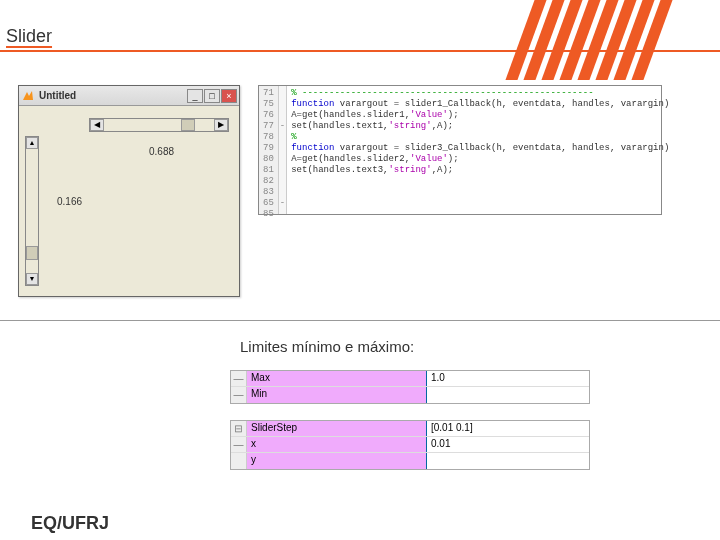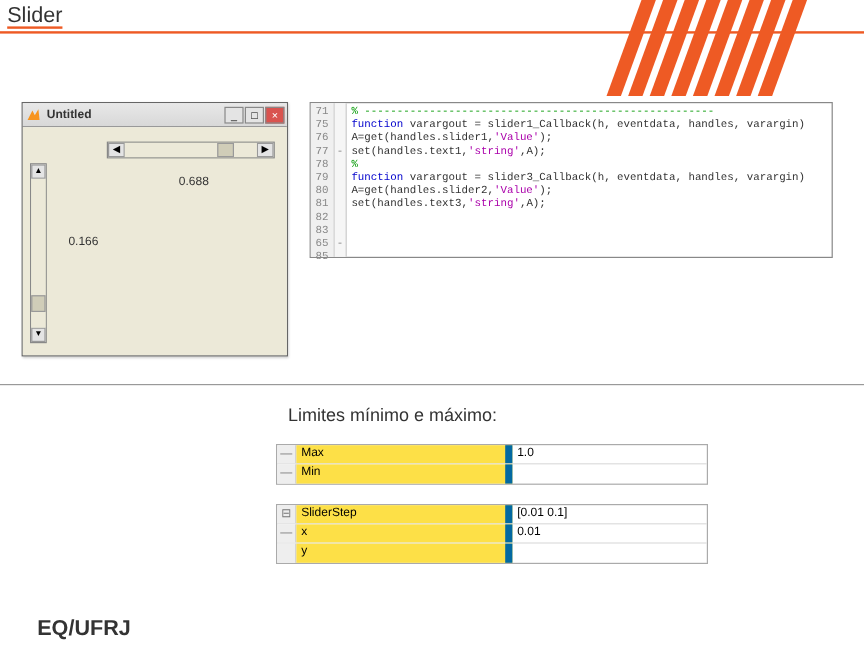--- a/index.html
+++ b/index.html
@@ -8,20 +8,21 @@
     height: 540px;
     background: #fff;
     font-family: Arial, sans-serif;
     position: relative;
     overflow: hidden;
   }
   .header {
     position: relative;
     height: 28px;
     border-bottom: 2px solid #ee5a24;
+    margin-top: 24px;
   }
   .header-title {
     position: absolute;
     left: 6px;
     top: 2px;
     font-size: 18px;
     color: #333;
     text-decoration: underline;
     text-decoration-color: #ee5a24;
     text-decoration-thickness: 2px;
@@ -159,21 +160,21 @@
   .valtext {
     position: absolute;
     font-size: 10px;
     color: #333;
   }
 
   
   .codepanel {
     border: 1px solid #888;
     background: #fff;
-    width: 436px;
+    width: 404px;
     height: 130px;
     display: flex;
     font-family: 'Courier New', monospace;
     font-size: 9px;
     line-height: 11px;
   }
   .gutter {
     background: #f0f0f0;
     border-right: 1px solid #ccc;
     padding: 2px 4px;
@@ -231,22 +232,22 @@
     width: 16px;
     background: #eee;
     border-right: 1px solid #ccc;
     text-align: center;
     color: #777;
     line-height: 15px;
   }
   .proptab .plab {
     width: 180px;
     padding: 1px 4px;
-    border-right: 6px solid #0369a1;
-    background: #fde047;
+    border-right: 1px solid #0369a1;
+    background: #f0abfc;
   }
   .proptab .pval {
     flex: 1;
     padding: 1px 4px;
   }
 
   .footer {
     position: absolute;
     bottom: 6px;
     left: 6px;

